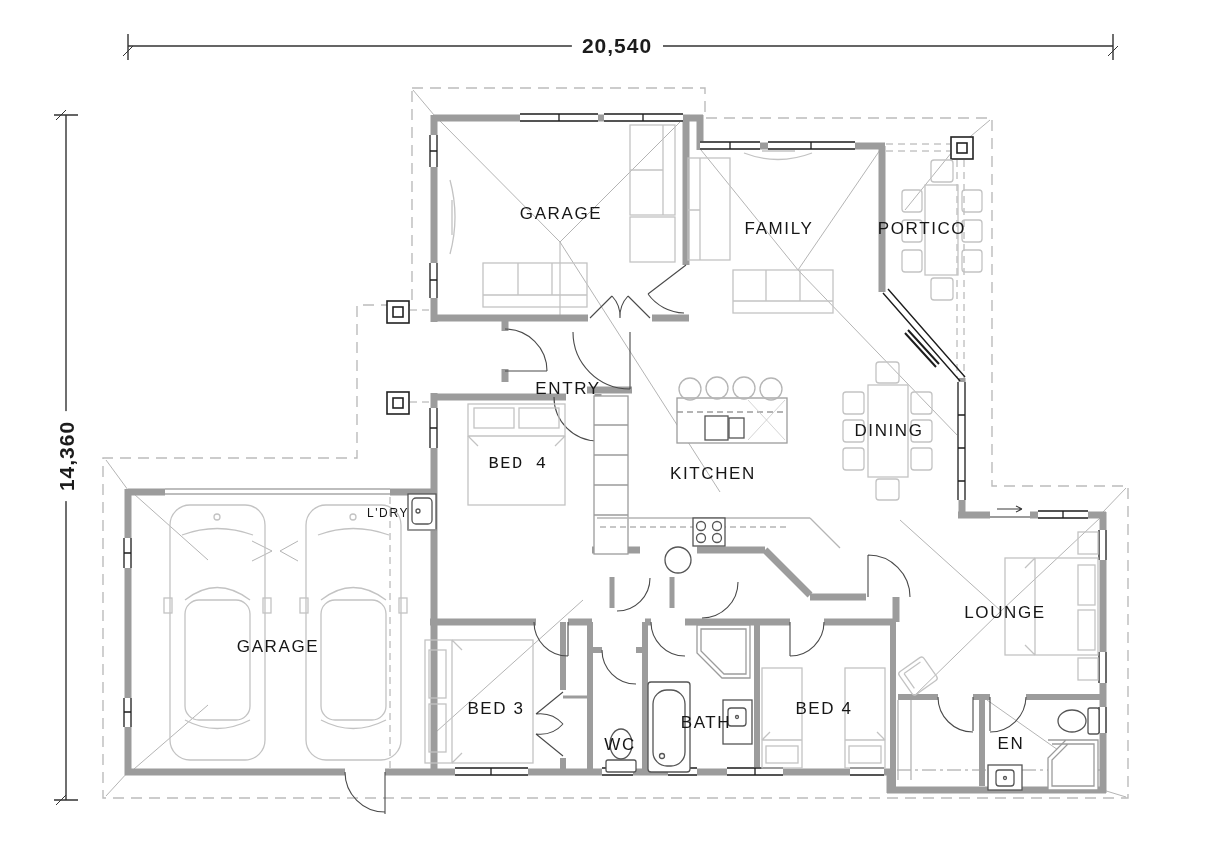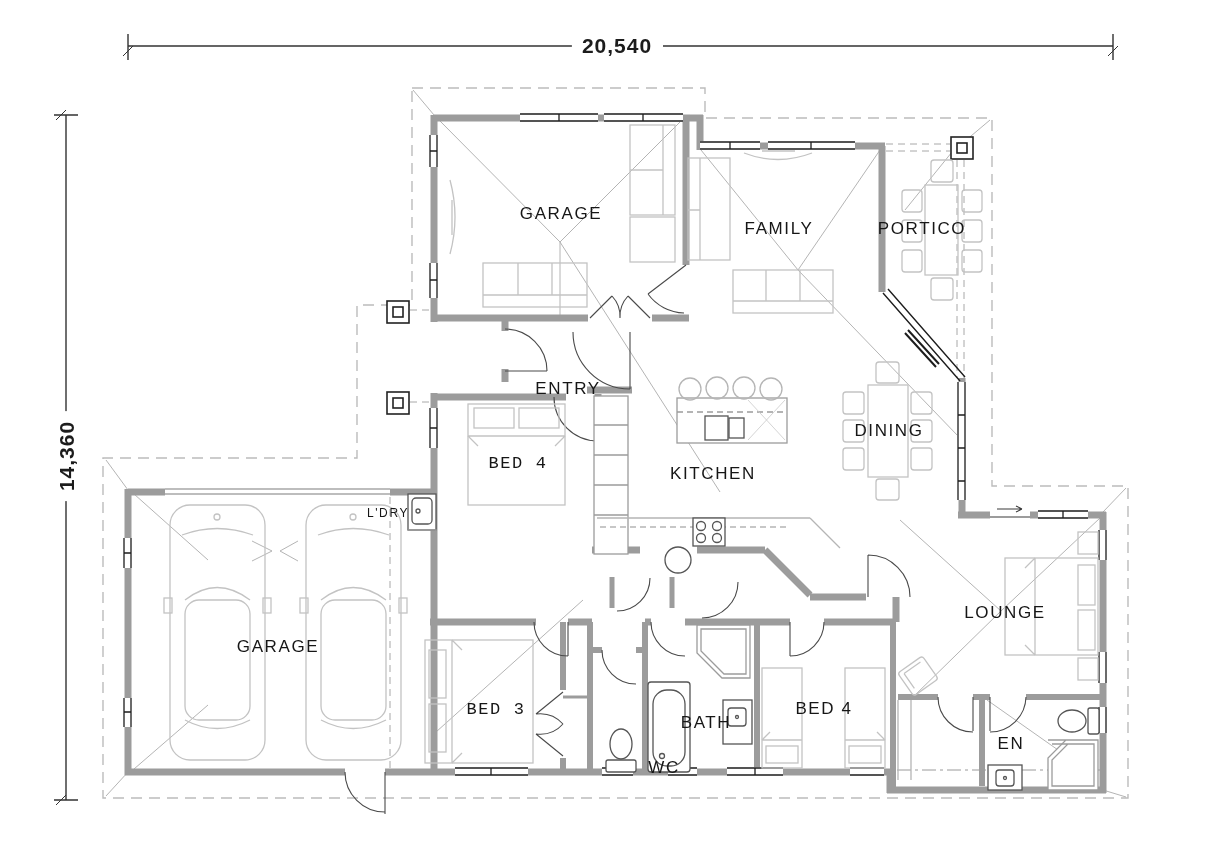--- a/index.html
+++ b/index.html
@@ -368,20 +368,20 @@
 
 <div class="room-label" style="left:561px;top:214px;">GARAGE</div>
 <div class="room-label" style="left:779px;top:229px;">FAMILY</div>
 <div class="room-label" style="left:922px;top:229px;">PORTICO</div>
 <div class="room-label" style="left:568px;top:355px;margin-top:34px;">ENTRY</div>
 <div class="room-label" style="left:518px;top:463px;font-family:Liberation Mono, monospace;">BED 4</div>
 <div class="room-label" style="left:713px;top:474px;">KITCHEN</div>
 <div class="room-label" style="left:889px;top:431px;">DINING</div>
 <div class="room-label small" style="left:388px;top:513px;">L'DRY</div>
 <div class="room-label" style="left:278px;top:647px;">GARAGE</div>
-<div class="room-label" style="left:496px;top:709px;font-family:Liberation Mono, monospace;">BED 3</div>
-<div class="room-label" style="left:620px;top:768px;margin-left:44px;">WC</div>
+<div class="room-label" style="left:496px;top:709px;">BED 3</div>
+<div class="room-label" style="left:620px;top:745px;">WC</div>
 <div class="room-label" style="left:706px;top:723px;">BATH</div>
 <div class="room-label" style="left:824px;top:709px;">BED 4</div>
 <div class="room-label" style="left:1005px;top:613px;">LOUNGE</div>
 <div class="room-label" style="left:1011px;top:744px;">EN</div>
 
 </div>
 
 </body></html>

